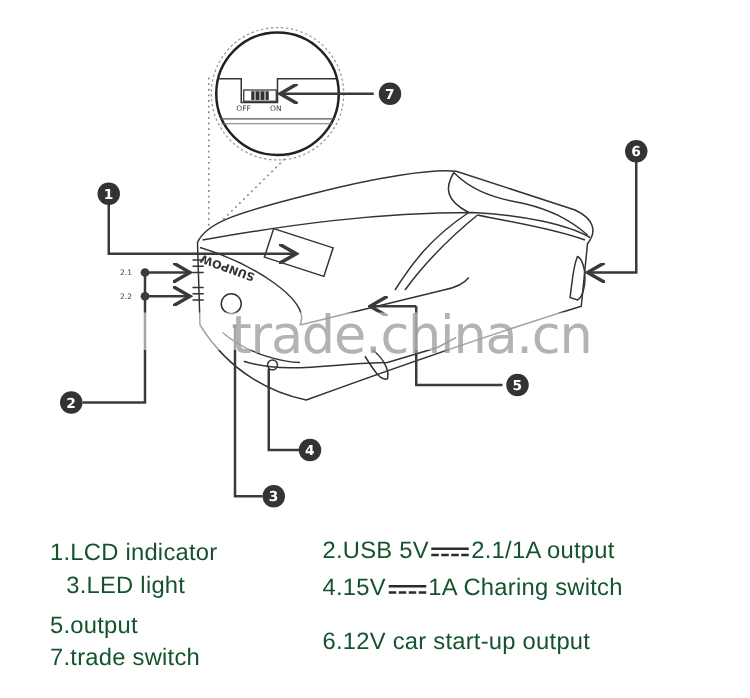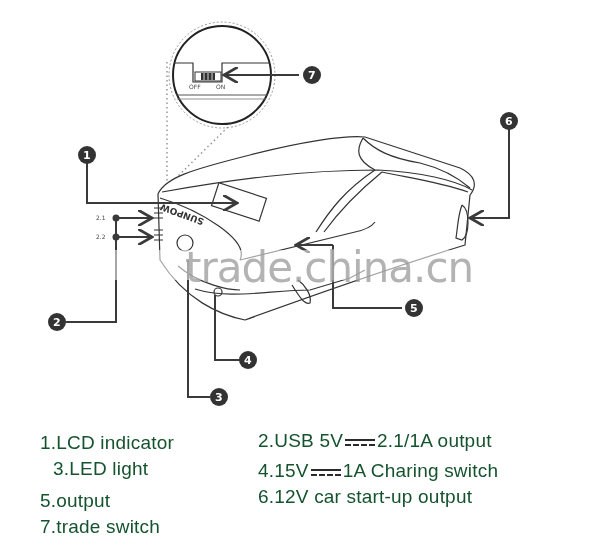--- a/index.html
+++ b/index.html
@@ -129,19 +129,19 @@
   </div>
   <div class="legend-row" style="left:0;top:28px;margin-left:13px;">
     <span>3.</span><span>LED light</span>
   </div>
   <div class="legend-row" style="left:218px;top:30px;">
     <span>4.</span><span>15V</span><span class="dc"></span><span>1A  Charing switch</span>
   </div>
   <div class="legend-row" style="left:0;top:60px;">
     <span>5.</span><span>output</span>
   </div>
-  <div class="legend-row" style="left:218px;top:56px;">
+  <div class="legend-row" style="left:218px;top:73px;">
     <span>6.</span><span>12V car start-up output</span>
   </div>
   <div class="legend-row" style="left:0;top:86px;">
     <span>7.</span><span>trade switch</span>
   </div>
 </div>
 
 </body></html>

